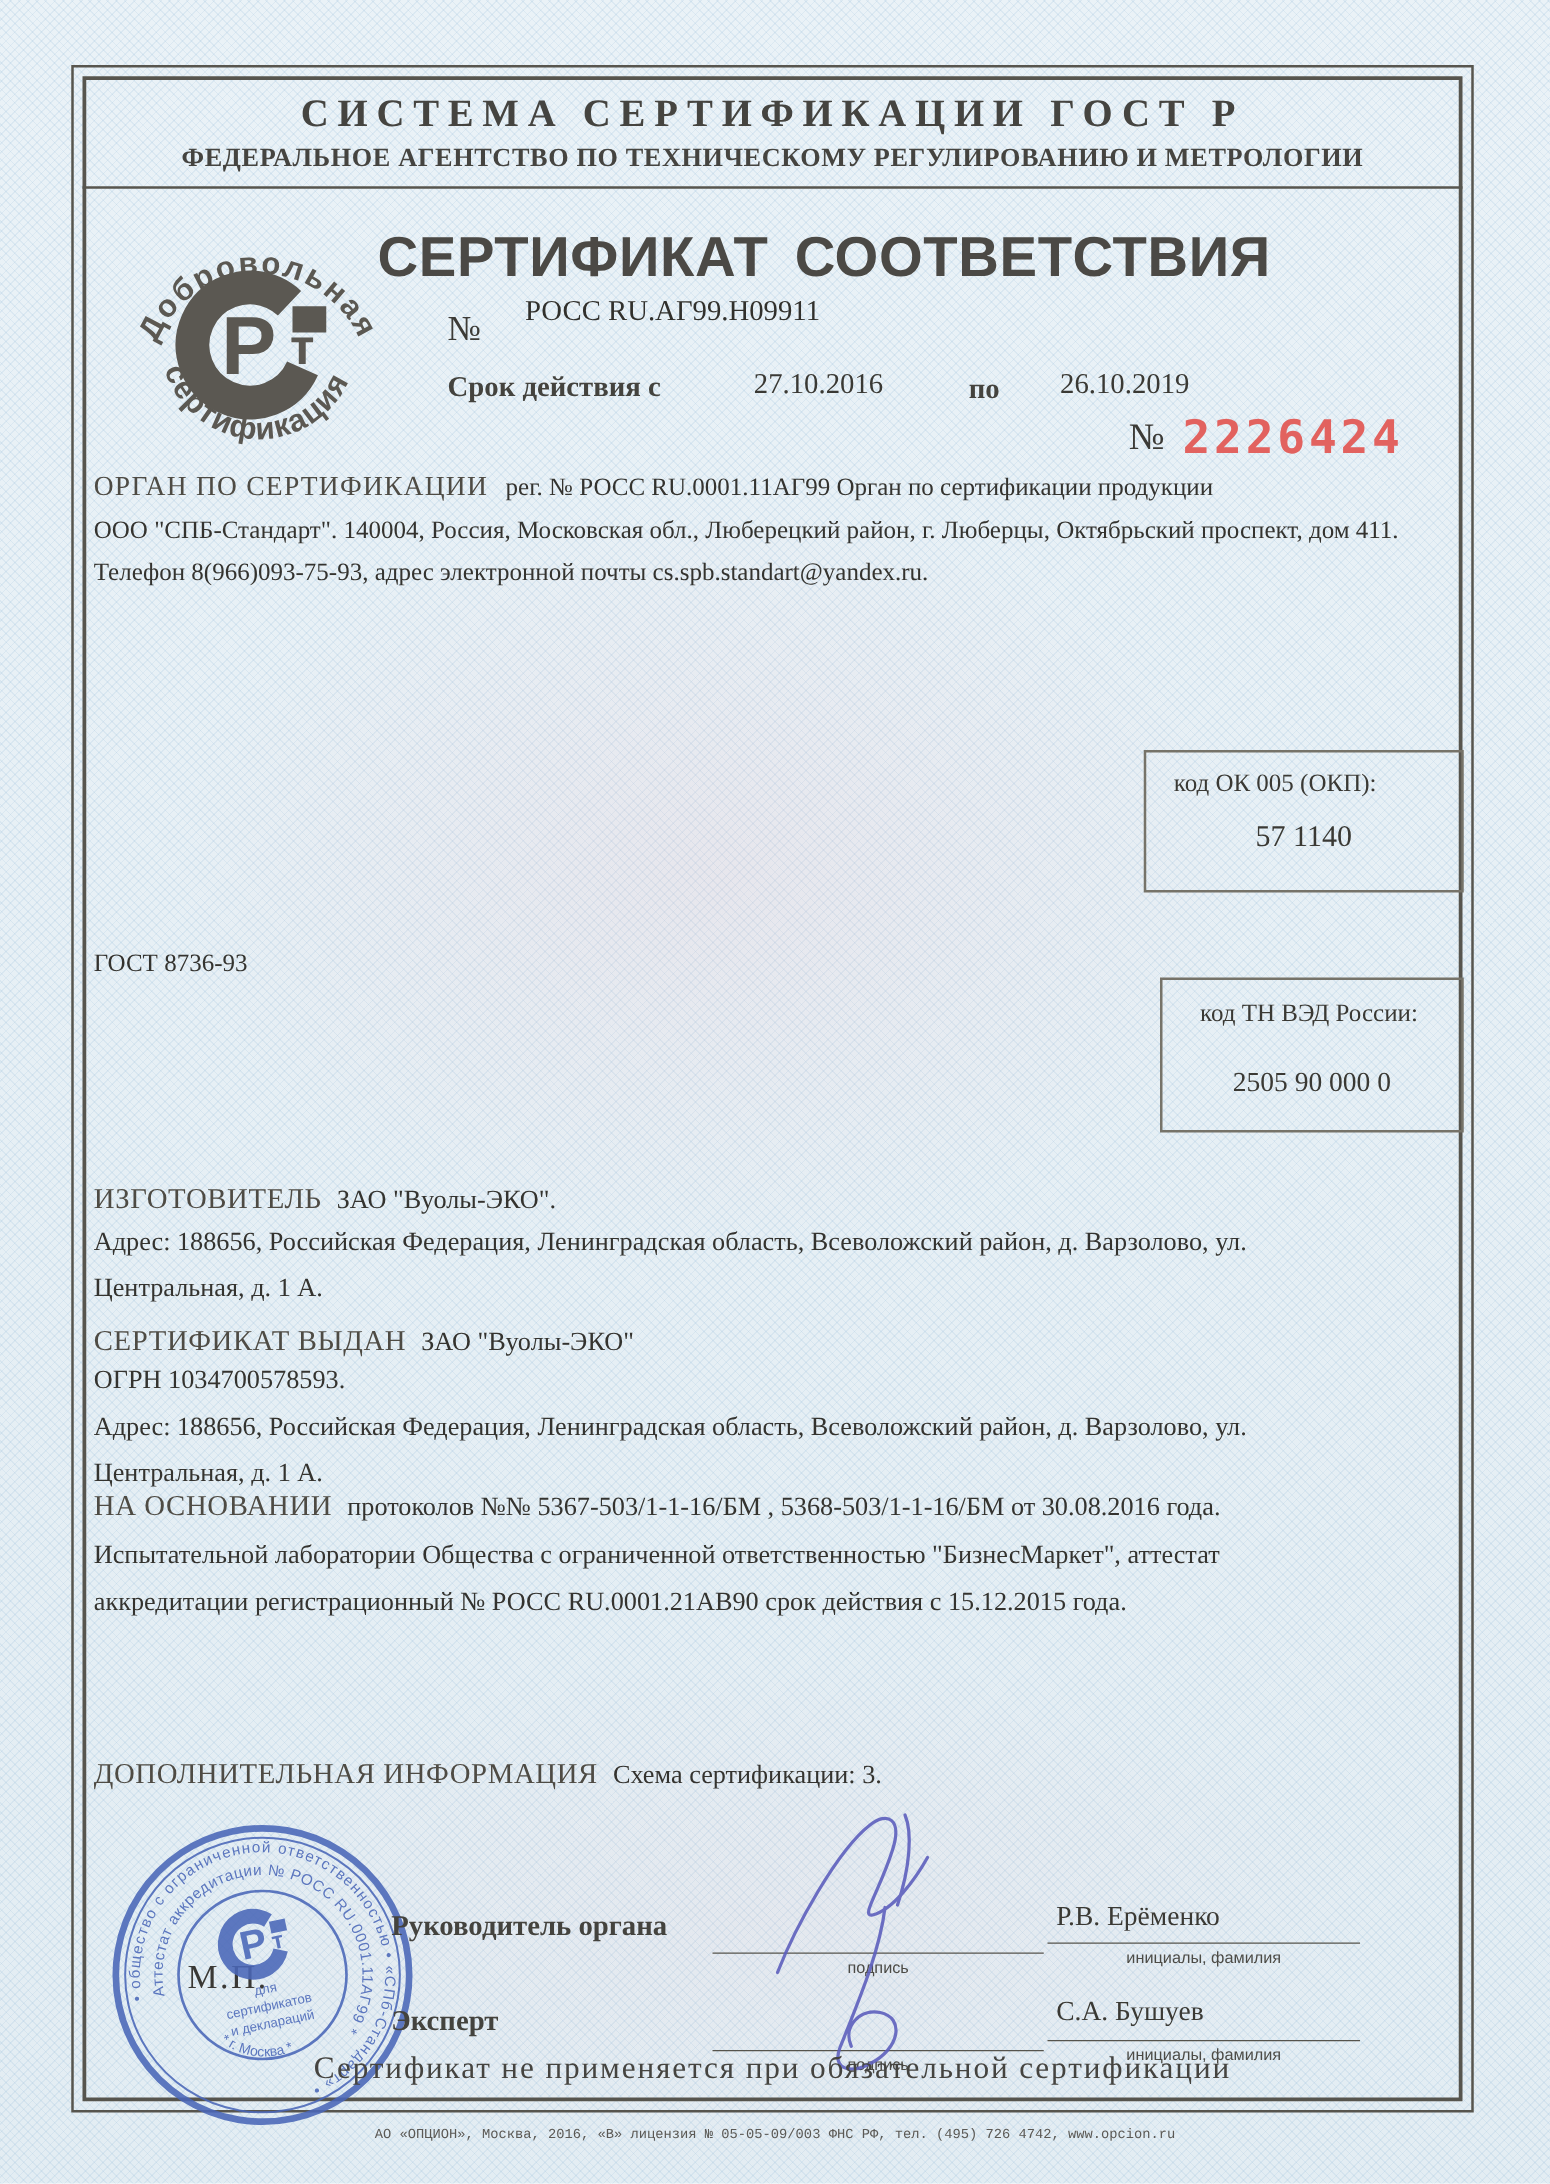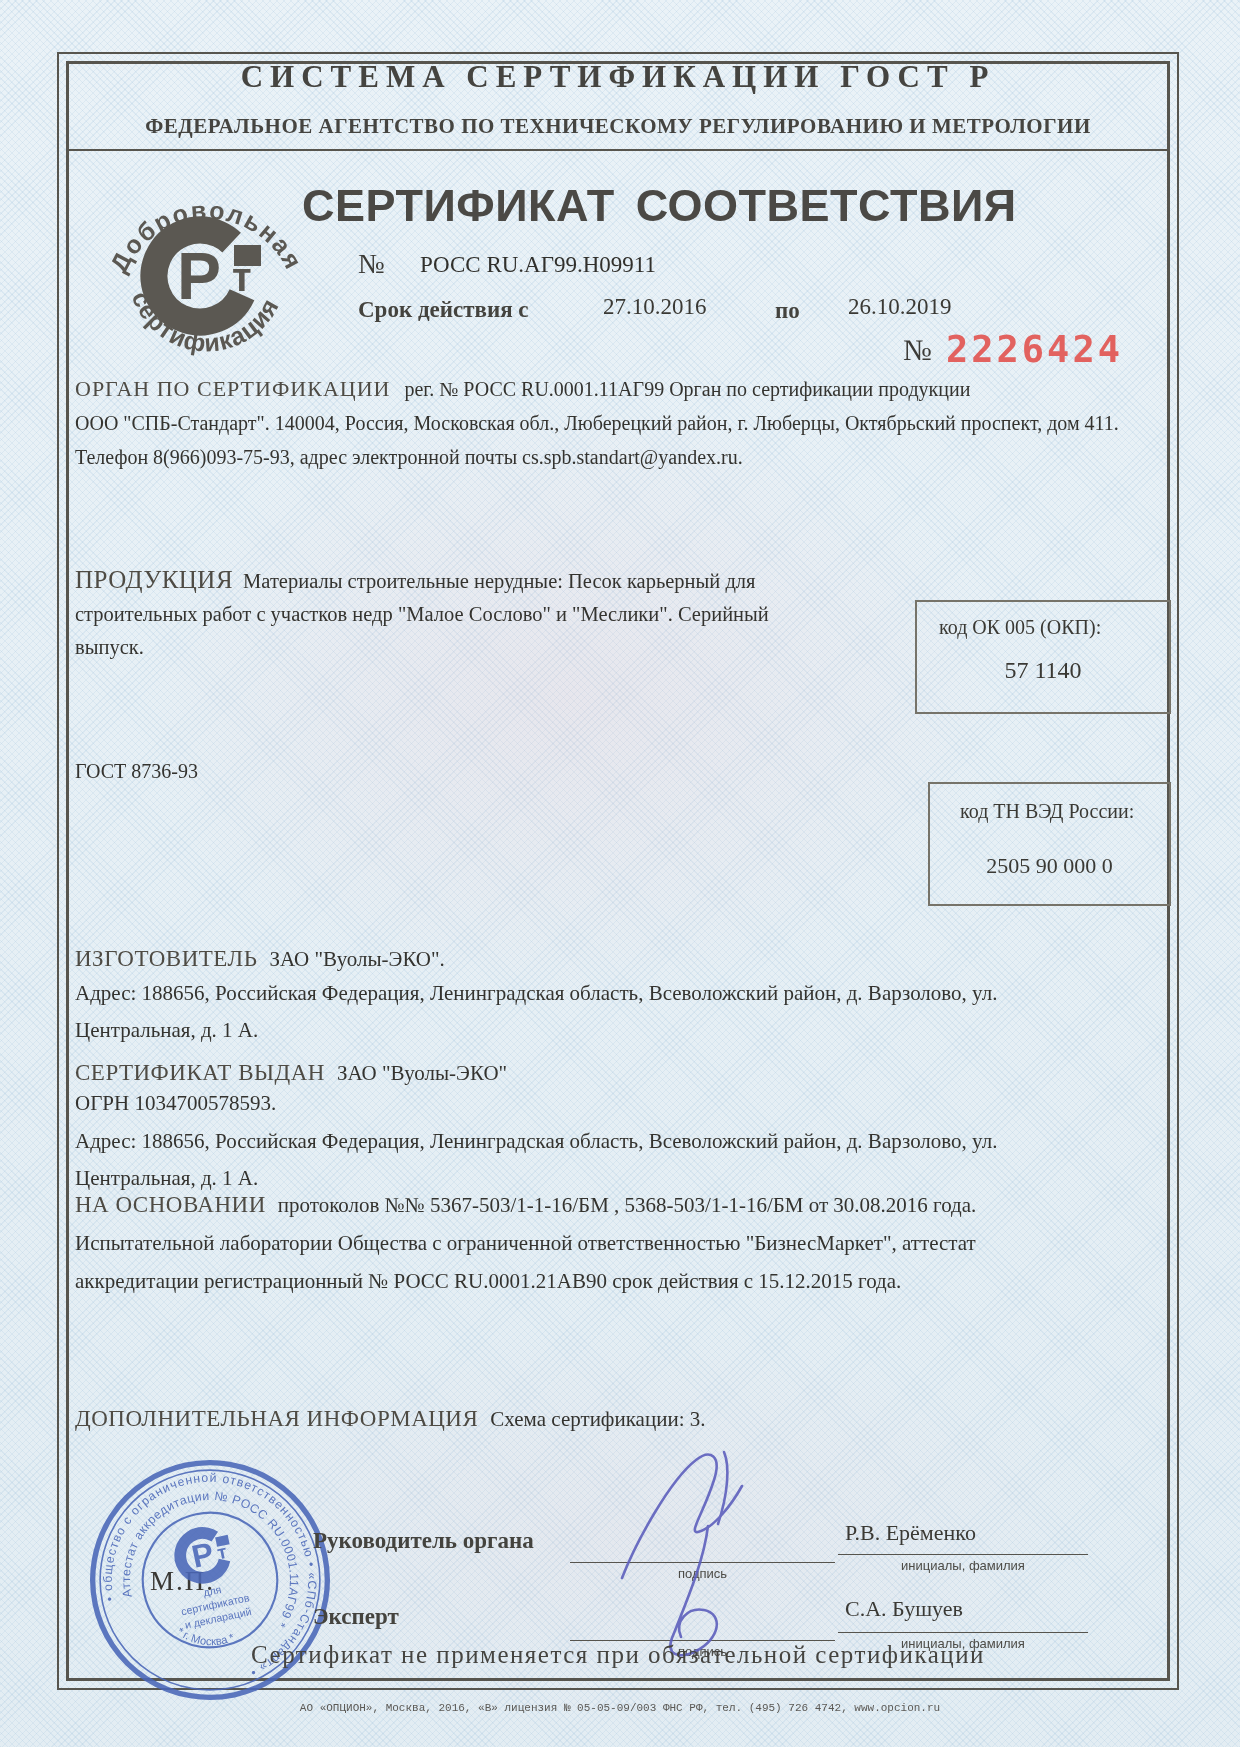--- a/index.html
+++ b/index.html
@@ -13,25 +13,25 @@
       radial-gradient(ellipse 620px 430px at 46% 40%, rgba(232,180,192,0.16), rgba(232,180,192,0) 70%),
       radial-gradient(ellipse 700px 300px at 50% 88%, rgba(232,185,195,0.10), rgba(232,185,195,0) 70%),
       repeating-linear-gradient(45deg, rgba(130,175,210,0.14) 0 1px, rgba(0,0,0,0) 1px 5px),
       repeating-linear-gradient(-45deg, rgba(130,175,210,0.14) 0 1px, rgba(0,0,0,0) 1px 5px),
       linear-gradient(#eaf2f7,#e3edf3);
   }
   .abs{position:absolute;}
   .frame-outer{left:57px;top:52px;width:1118px;height:1634px;border:2px solid #57554e;}
   .frame-inner{left:66px;top:61px;width:1098px;height:1614px;border:3px solid #57554e;}
   .header-divider{left:66px;top:149px;width:1104px;height:2px;background:#57554e;}
-  .hdr1{left:66px;top:59px;width:1104px;text-align:center;font-size:31px;font-weight:bold;letter-spacing:7px;color:#454440;}
+  .hdr1{left:66px;top:73px;width:1104px;text-align:center;font-size:31px;font-weight:bold;letter-spacing:7px;color:#454440;}
   .hdr2{left:66px;top:114px;width:1104px;text-align:center;font-size:21px;font-weight:bold;letter-spacing:0.5px;color:#454440;}
   .cert-title{left:302px;top:180px;width:720px;font-family:"Liberation Sans",sans-serif;font-size:45px;font-weight:bold;color:#4b4945;letter-spacing:0.5px;word-spacing:8px;white-space:nowrap;}
   .num-label{left:358px;top:248px;font-size:28px;color:#3c3b37;}
-  .num-value{left:420px;top:252px;font-size:23px;color:#31302c;}
+  .num-value{left:420px;top:236px;font-size:23px;color:#31302c;}
   .validity-label{left:358px;top:297px;font-size:23px;font-weight:bold;color:#44433e;}
   .validity-from{left:603px;top:294px;font-size:23px;}
   .validity-po{left:775px;top:298px;font-size:23px;font-weight:bold;color:#44433e;}
   .validity-to{left:848px;top:294px;font-size:23px;}
   .form-num-label{left:903px;top:333px;font-size:30px;color:#3c3b37;}
   .form-num-value{left:946px;top:328px;font-family:"DejaVu Sans Mono",monospace;font-size:37px;letter-spacing:3px;font-weight:bold;}
   .sec-label{font-weight:normal;color:#4e4b44;}
   .body-txt{color:#34332f;}
   .org{left:75px;top:372px;width:1090px;font-size:20px;line-height:34px;}
   .org .sec-label{font-size:22px;letter-spacing:1px;padding-right:14px;}
@@ -118,23 +118,20 @@
   <div class="abs validity-to">26.10.2019</div>
 
   <div class="abs form-num-label">№</div>
   <div class="abs form-num-value" id="form-num-value" style="color: rgb(226, 98, 95);">2226424</div>
 
   <div class="abs org">
     <span class="sec-label">ОРГАН ПО СЕРТИФИКАЦИИ</span><span class="body-txt">рег. № РОСС RU.0001.11АГ99 Орган по сертификации продукции</span>
     <div class="body-txt">ООО "СПБ-Стандарт". 140004, Россия, Московская обл., Люберецкий район, г. Люберцы, Октябрьский проспект, дом 411. Телефон 8(966)093-75-93, адрес электронной почты cs.spb.standart@yandex.ru.</div>
   </div>
 
-  <div class="abs product">
-    <span class="sec-label">ПРОДУКЦИЯ</span><span class="body-txt">Материалы строительные нерудные: Песок карьерный для строительных работ с участков недр "Малое Сослово" и "Меслики". Серийный выпуск.</span>
-  </div>
 
   <div class="abs code-box okp-box">
     <div class="okp-label">код ОК 005 (ОКП):</div>
     <div class="okp-value">57 1140</div>
   </div>
 
   <div class="abs conforms">
     <div class="conforms-text body-txt">ГОСТ 8736-93</div>
   </div>
 

